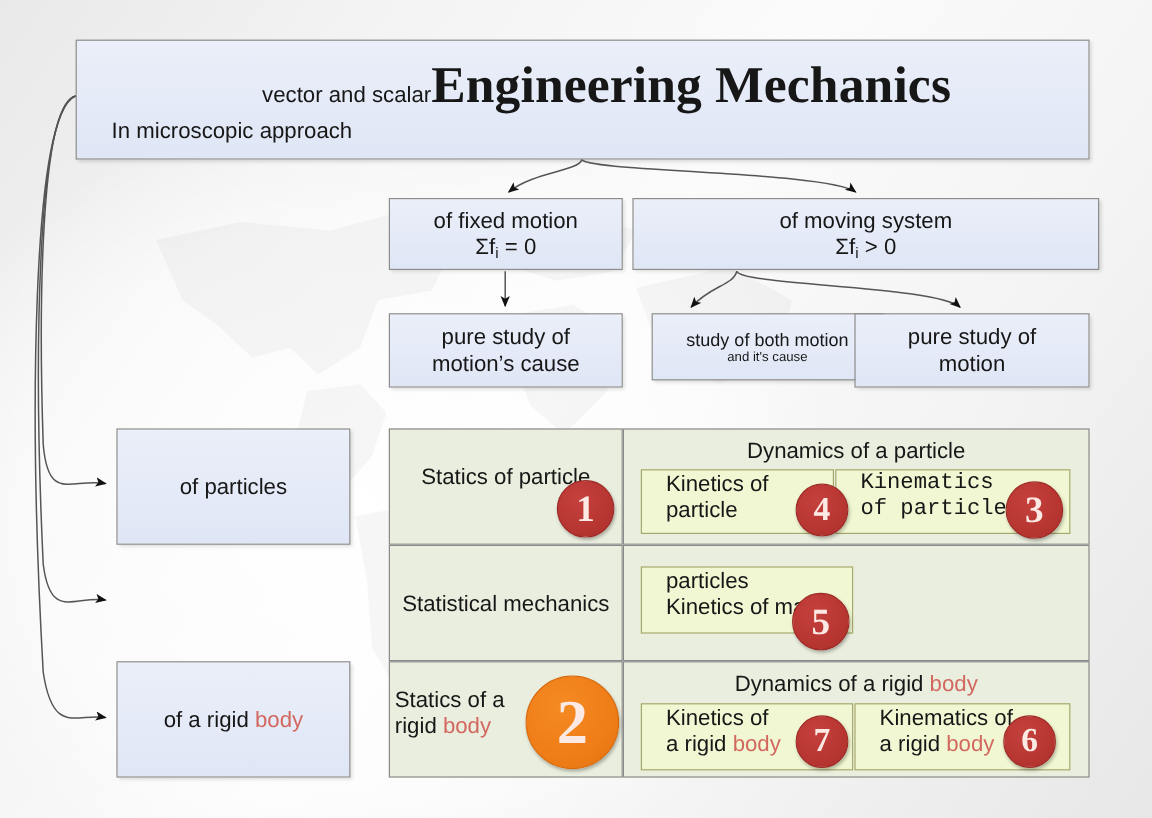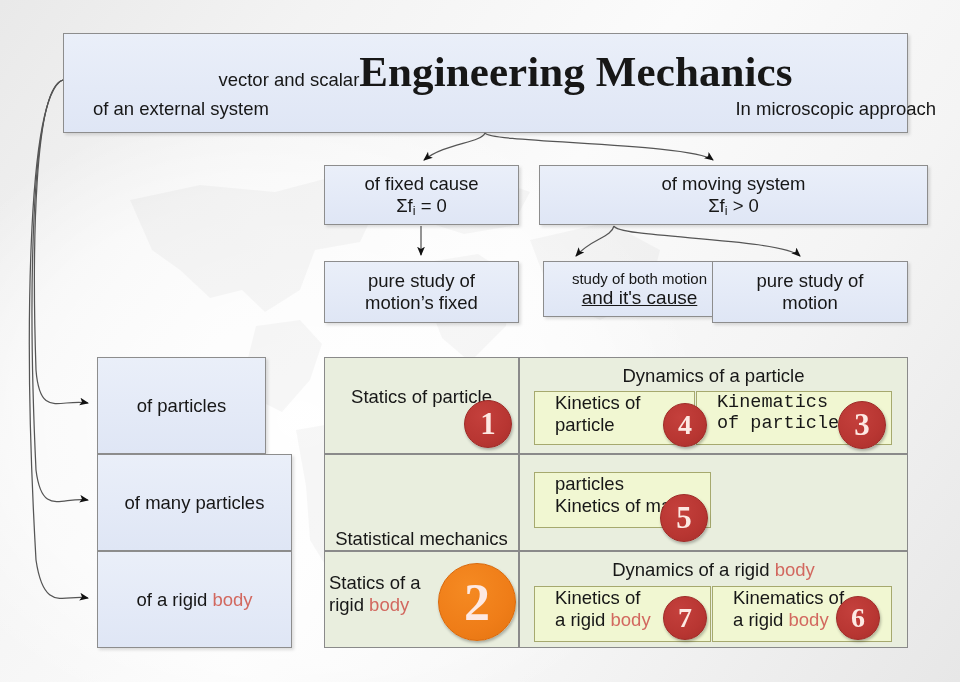--- a/index.html
+++ b/index.html
@@ -79,55 +79,51 @@
       <circle cx="160" cy="300" r="11"></circle>
     </g>
   </svg>
 
   <div class="box blue" style="left:63px;top:33px;width:845px;height:100px;">
     <div class="t-row" style="padding-left:40px;">
       <span class="sub">vector and scalar</span>
       <span class="title-main">Engineering Mechanics</span>
     </div>
     <div class="t-row" style="justify-content:space-between;padding:2px 72px 0 130px;">
-      <span class="sub">of an external system</span>
       <span class="sub">In microscopic approach</span>
     </div>
   </div>
 
   <div class="box blue" style="left:324px;top:165px;width:195px;height:60px;">
-    <div class="sub">of fixed cause</div>
+    <div class="sub">of fixed motion</div>
     <div class="sub sigma"><span>Σf</span><sub>i</sub><span> = 0</span></div>
   </div>
 
-  <div class="box blue" style="left:539px;top:165px;width:389px;height:60px;">
+  <div class="box blue" style="left:527px;top:165px;width:389px;height:60px;">
     <div class="sub">of moving system</div>
     <div class="sub sigma"><span>Σf</span><sub>i</sub><span> &gt; 0</span></div>
   </div>
 
   <div class="box blue" style="left:324px;top:261px;width:195px;height:62px;">
     <div class="sub">pure study of</div>
-    <div class="sub">motion’s fixed</div>
+    <div class="sub">motion’s cause</div>
   </div>
 
   <div class="box blue" style="left:519px;top:261px;width:193px;height:56px;margin-left:24px;">
     <div style="font-size:15px;">study of both motion</div>
-    <div style="font-size:19px;text-decoration:underline;">and it's cause</div>
+    <div style="font-size:11px;">and it's cause</div>
   </div>
 
   <div class="box blue" style="left:712px;top:261px;width:196px;height:62px;">
     <div class="sub">pure study of</div>
     <div class="sub">motion</div>
   </div>
 
-  <div class="box blue" style="left:97px;top:357px;width:169px;height:97px;">
+  <div class="box blue" style="left:97px;top:357px;width:195px;height:97px;">
     <div class="sub">of particles</div>
-  </div>
-  <div class="box blue" style="left:97px;top:454px;width:195px;height:97px;">
-    <div class="sub">of many particles</div>
   </div>
   <div class="box blue" style="left:97px;top:551px;width:195px;height:97px;align-items:center;">
     <div class="sub"><span>of a rigid </span><span class="body-red">body</span></div>
   </div>
 
   <div class="box green" style="left:324px;top:357px;width:195px;height:97px;align-items:center;">
     <div class="sub" style="margin-top:-18px;">Statics of particle</div>
   </div>
   <div class="circ red" style="left:464px;top:400px;width:46px;height:46px;font-size:31px;">1</div>
 
@@ -139,21 +135,21 @@
     <div class="sub"><span>particle</span><span class="body-red"></span></div>
   </div>
   <div class="circ red" style="left:663px;top:403px;width:42px;height:42px;font-size:28px;">4</div>
 
   <div class="inner" style="left:696px;top:391px;width:196px;height:54px;font-family:Liberation Mono, monospace;">
     <div class="sub"><span>Kinematics</span><span class="body-red"></span></div>
     <div class="sub"><span>of particle</span><span class="body-red"></span></div>
   </div>
   <div class="circ red" style="left:838px;top:401px;width:46px;height:46px;font-size:31px;">3</div>
 
-  <div class="box green" style="left:324px;top:454px;width:195px;height:97px;justify-content:flex-end;">
+  <div class="box green" style="left:324px;top:454px;width:195px;height:97px;">
     <div class="sub">Statistical mechanics</div>
   </div>
 
   <div class="box green" style="left:519px;top:454px;width:389px;height:97px;"></div>
   <div class="inner" style="left:534px;top:472px;width:177px;height:56px;">
     <div class="sub"><span>particles</span><span class="body-red"></span></div>
     <div class="sub">Kinetics of many</div>
   </div>
   <div class="circ red" style="left:660px;top:494px;width:46px;height:46px;font-size:31px;">5</div>
 

